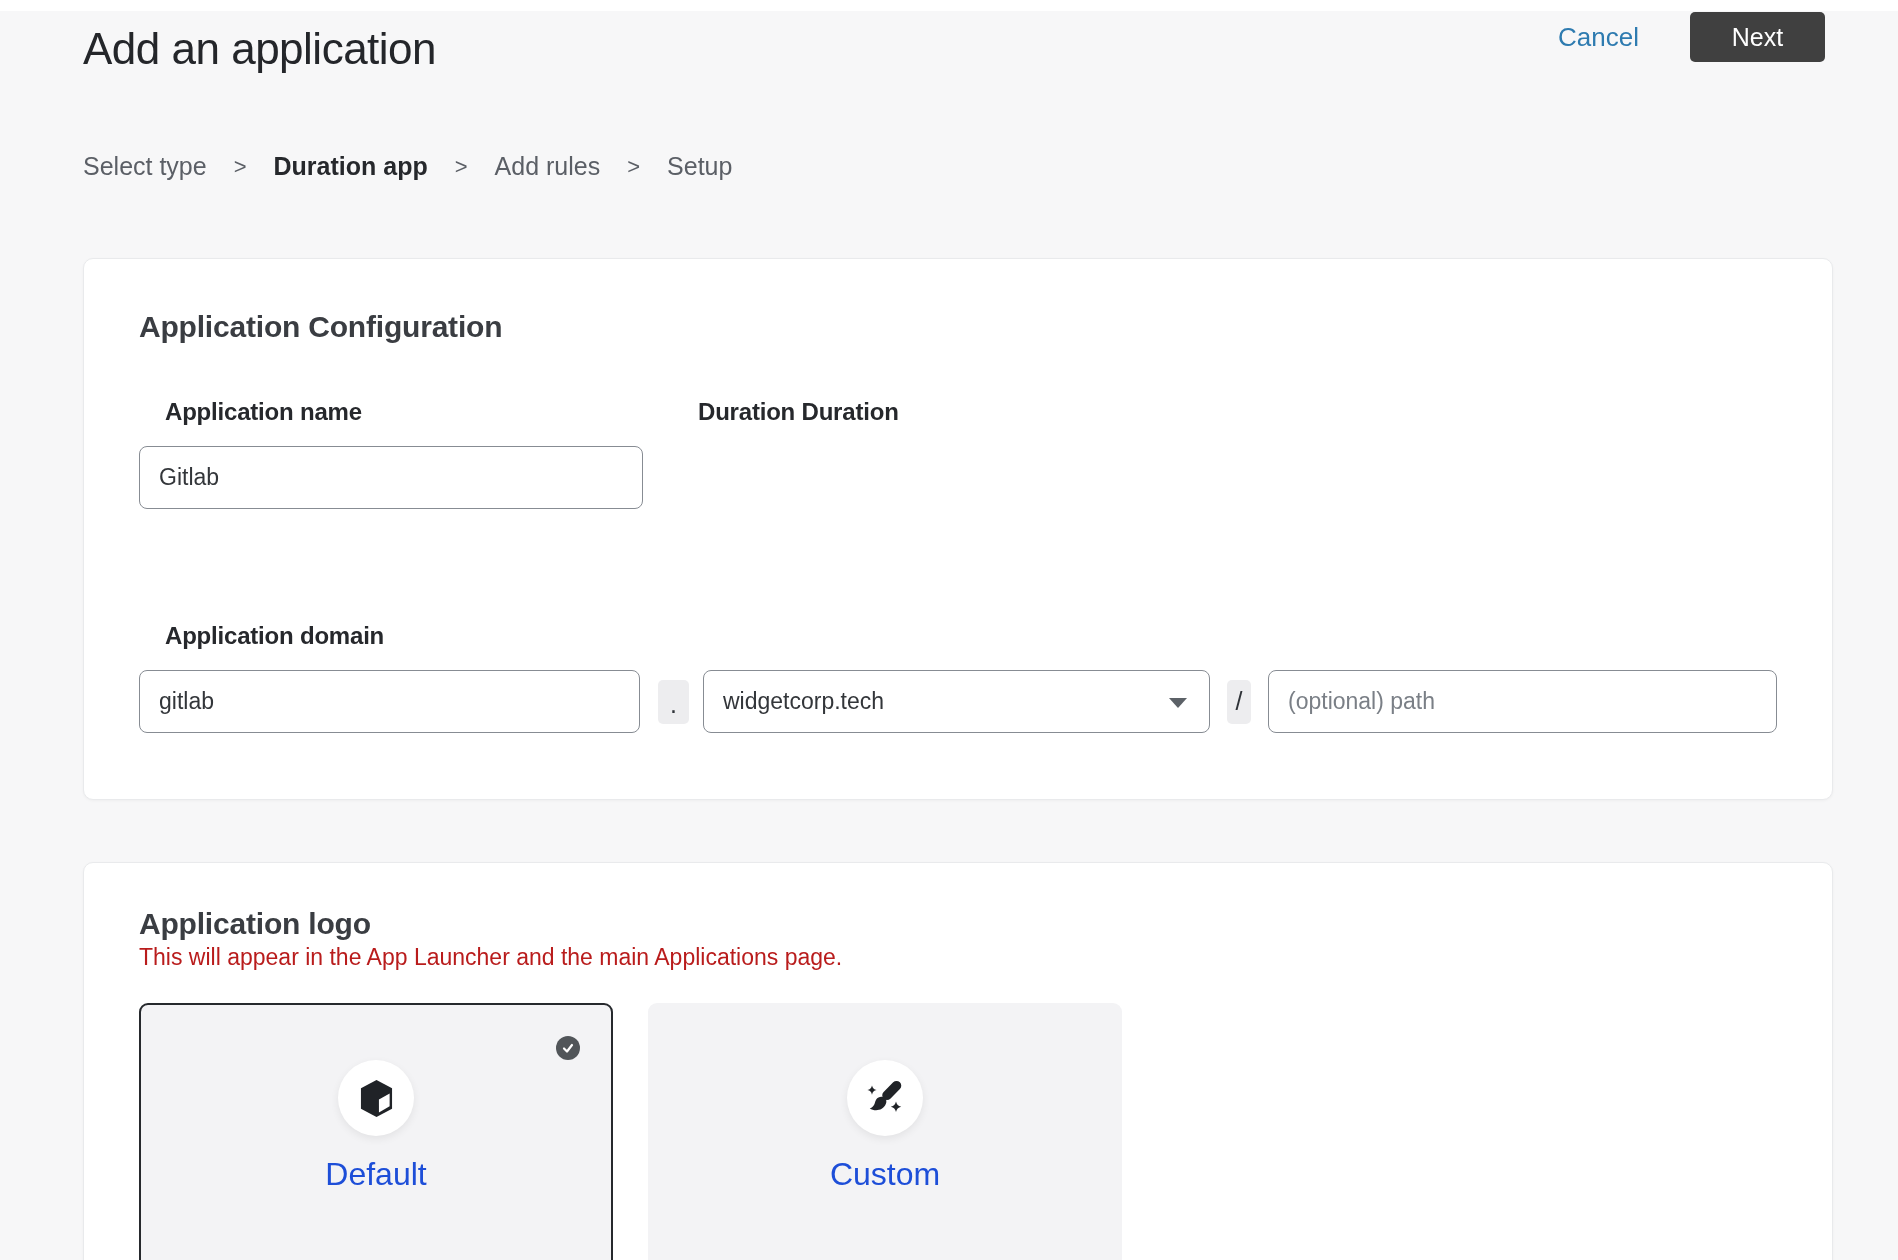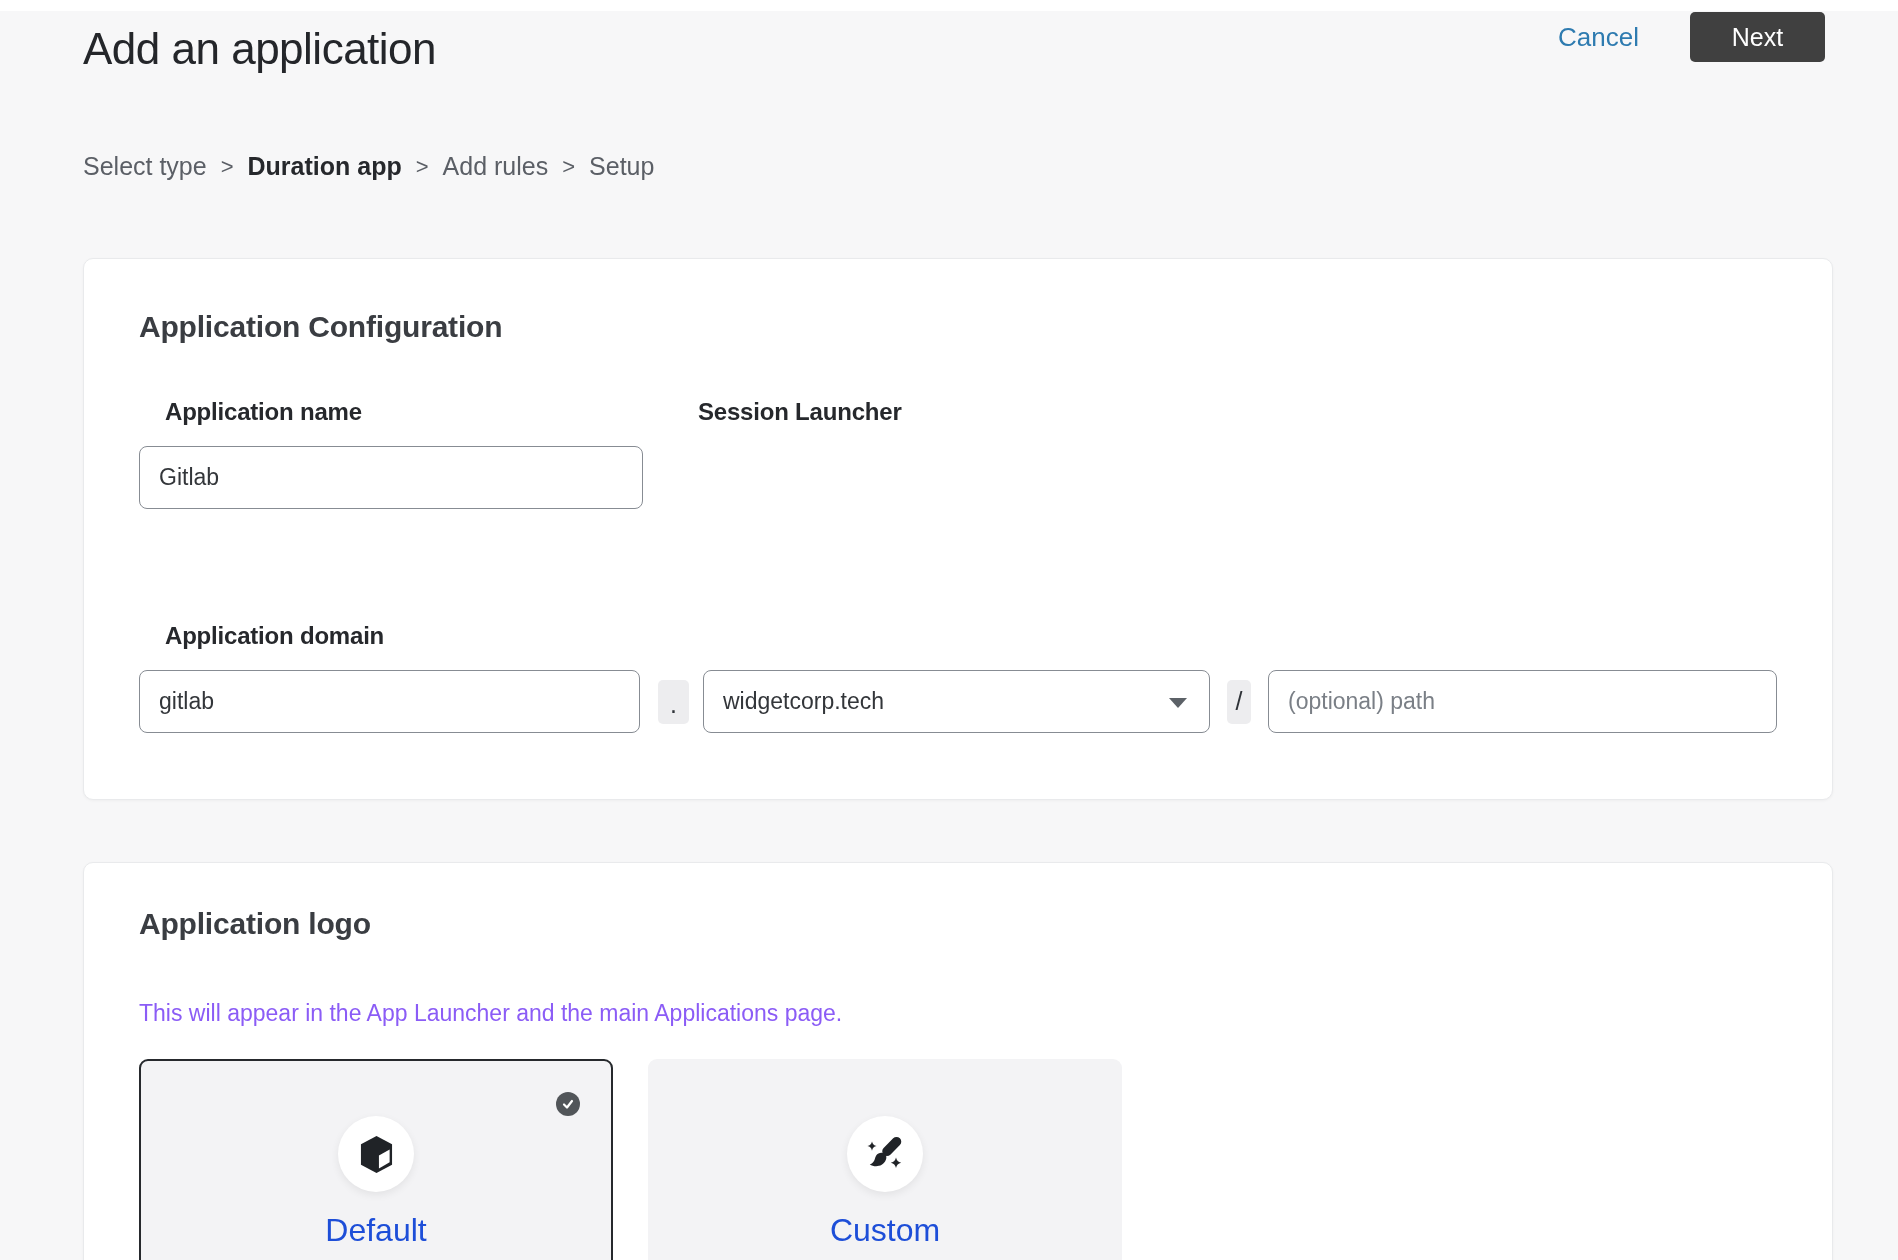--- a/index.html
+++ b/index.html
@@ -25,21 +25,21 @@
   }
   .next-button {
     position: absolute; left: 1690px; top: 12px; width: 135px; height: 50px;
     background: #404040; border: none; border-radius: 5px;
     color: #ffffff; font-size: 25px; font-family: inherit; cursor: pointer;
   }
 
   
   .breadcrumb {
     position: absolute; left: 83px; top: 152px;
-    display: flex; align-items: center; gap: 14px;
+    display: flex; align-items: center; gap: 27px;
     font-size: 25px; color: #5b5f66;
   }
   .crumb { color: #5b5f66; }
   .crumb.current { color: #26282c; font-weight: 700; }
   .crumb-sep { color: #5b5f66; font-size: 22px; }
 
   
   .card {
     position: absolute; left: 83px; width: 1750px;
     background: #ffffff; border: 1px solid #e9eaec; border-radius: 10px;
@@ -78,21 +78,21 @@
     height: 44px; background: #ededef; border-radius: 5px;
     display: flex; align-items: center; justify-content: center;
     font-size: 25px; color: #2f3338; flex: none;
   }
   .dot-box { width: 31px; margin: 0 14px 0 18px; align-items: flex-end; padding-bottom: 5px; }
   .slash-box { width: 24px; margin: 0 17px; }
   .domain-select { width: 507px; flex: none; }
   .path-input { width: 509px; flex: none; }
 
   
-  .logo-desc { margin-top: 56px; font-size: 23px; color: #8b5cf6; line-height: 30px; }
+  .logo-desc { font-size: 23px; color: #b91c1c; line-height: 30px; }
   .tiles-row { display: flex; margin-top: 31px; gap: 35px; }
   .logo-tile {
     position: relative; width: 474px; height: 420px;
     background: #f3f3f5; border-radius: 9px; cursor: pointer;
   }
   .logo-tile.selected { border: 2px solid #26292d; }
   .check-badge {
     position: absolute; top: 31px; right: 31px; width: 24px; height: 24px;
     border-radius: 50%; background: #515559;
     display: flex; align-items: center; justify-content: center;
@@ -126,21 +126,21 @@
 
 <section class="card card-config">
   <h2>Application Configuration</h2>
 
   <div class="form-row">
     <div class="col-name">
       <label class="field-label">Application name</label>
       <input class="text-input" type="text" value="Gitlab" style="">
     </div>
     <div class="col-session">
-      <label class="field-label">Session Launcher</label>
+      <label class="field-label">Duration Duration</label>
     </div>
   </div>
 
   <label class="field-label domain-label">Application domain</label>
   <div class="domain-row">
     <input class="text-input subdomain-input" type="text" value="gitlab" style="">
     <span class="sep-box dot-box">.</span>
     <div class="select-box domain-select">
       <span>widgetcorp.tech</span>
       <span class="select-caret"></span>

